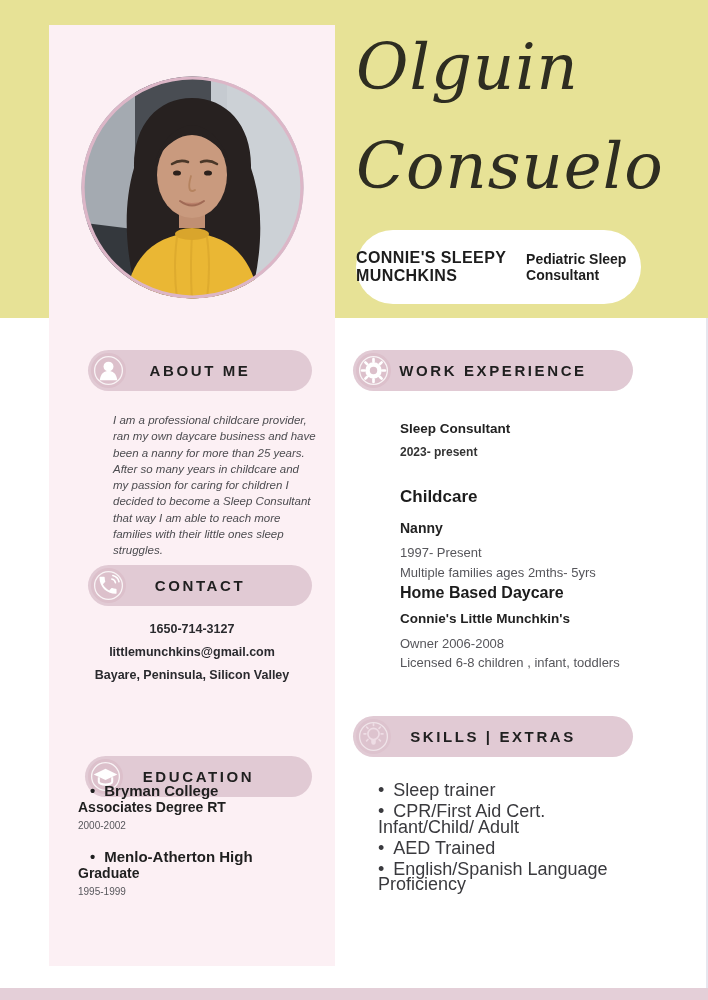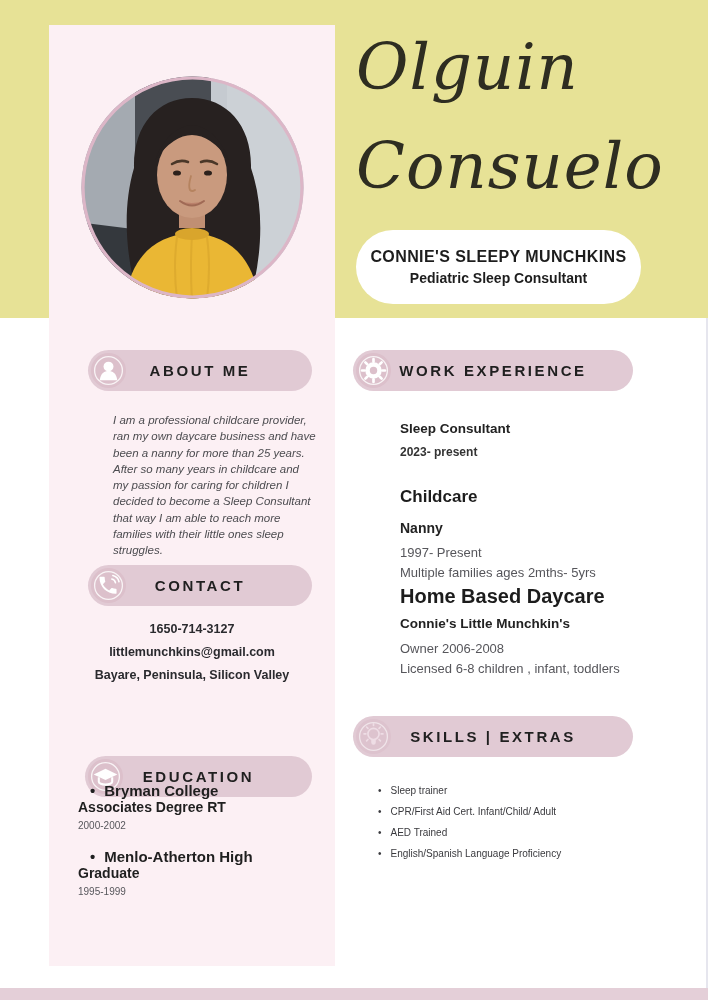--- a/index.html
+++ b/index.html
@@ -14,21 +14,21 @@
 
   .avatar{position:absolute;left:77px;top:72px;width:231px;height:231px;}
 
   .name-block{
     position:absolute;left:356px;top:18px;width:352px;
     font-family:"DejaVu Serif",serif;font-style:italic;font-weight:400;
     font-size:64px;line-height:99px;color:#2e2d21;letter-spacing:1px;
   }
   .badge{
     position:absolute;left:356px;top:230px;width:285px;height:74px;background:#ffffff;
-    border-radius:37px;display:flex;flex-direction:column;justify-content:center;
+    border-radius:37px;display:flex;flex-direction:row;justify-content:center;
     align-items:center;gap:4px;
   }
   .badge-l1{font-size:16px;font-weight:bold;color:#1d1d1d;letter-spacing:.4px;}
   .badge-l2{font-size:14px;font-weight:bold;color:#1d1d1d;}
 
   .pill{position:absolute;height:41px;background:#e1cad4;border-radius:21px;}
   .pill-about{left:88px;top:350px;width:224px;}
   .pill-contact{left:88px;top:565px;width:224px;}
   .pill-education{left:85px;top:712px;width:227px;margin-top:44px;}
   .pill-work{left:353px;top:350px;width:280px;}
@@ -56,24 +56,24 @@
   .edu-degree{font-size:14px;font-weight:bold;}
   .edu-years{font-size:10px;color:#57575c;margin-top:5px;}
 
   .work-block{position:absolute;left:400px;top:420px;width:238px;line-height:1.3;}
   .w-title{font-size:13.5px;font-weight:bold;color:#222;}
   .w-dates-bold{font-size:12px;font-weight:bold;color:#333;margin-top:7px;}
   .w-section1{font-size:17px;font-weight:bold;color:#1c1c1c;margin-top:26px;}
   .w-role{font-size:14px;font-weight:bold;color:#222;margin-top:11px;}
   .w-gray{font-size:13px;color:#56565b;margin-top:8px;}
   .w-gray2{font-size:13px;color:#56565b;margin-top:3px;}
-  .w-section2{font-size:20px;font-weight:bold;color:#1c1c1c;margin-top:1px;}
+  .w-section2{font-size:16px;font-weight:bold;color:#1c1c1c;margin-top:1px;}
   .w-org{font-size:13.5px;font-weight:bold;color:#222;margin-top:6px;}
 
-  .skills-list{position:absolute;left:378px;top:783px;width:260px;font-size:10px;color:#3a3a3e;}
+  .skills-list{position:absolute;left:378px;top:783px;width:260px;font-size:18px;color:#3a3a3e;}
   .skill-item{margin-bottom:5.5px;line-height:15.5px;}
   .skill-item::before{content:"•";margin-right:9px;}
 </style>
 </head>
 <body>
 
 <div id="page">
 
   <div class="yellow-band"></div>
   <div class="pink-col"></div>

